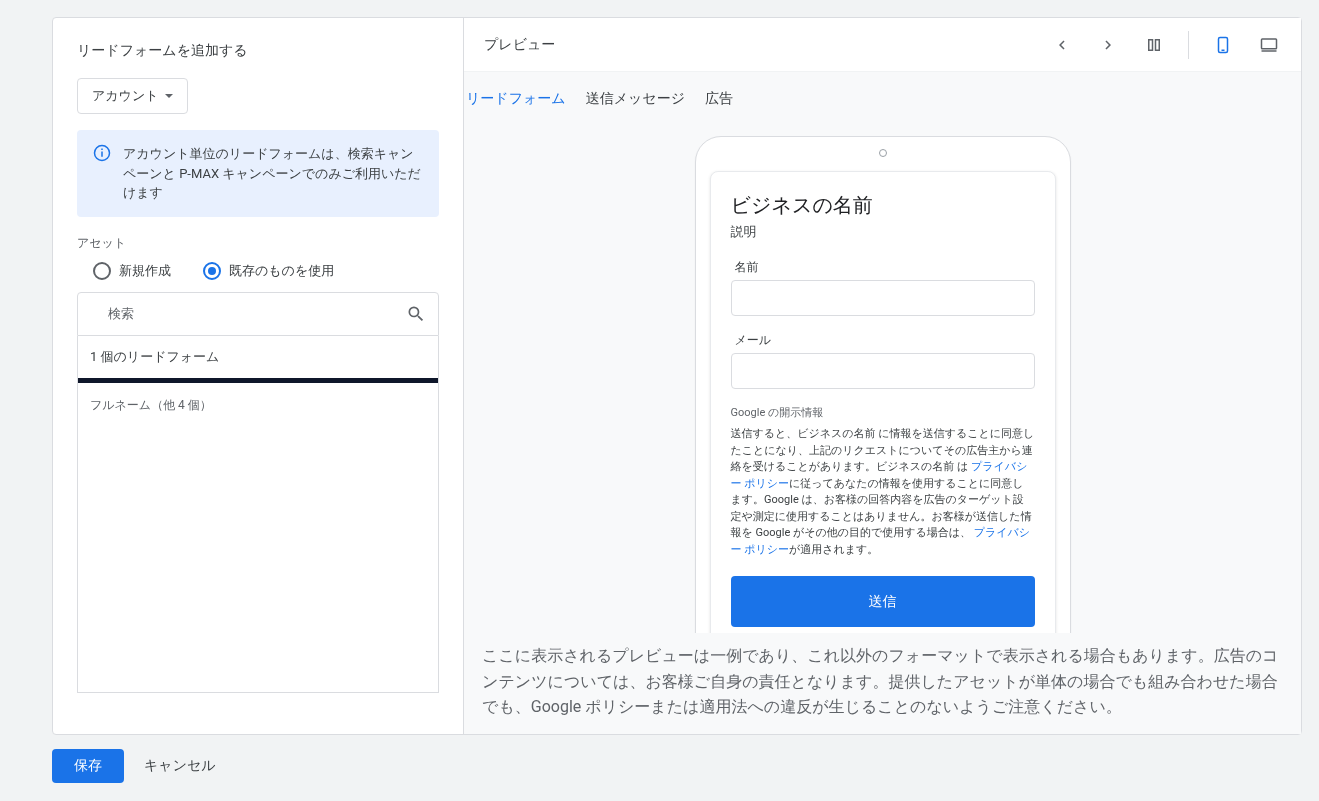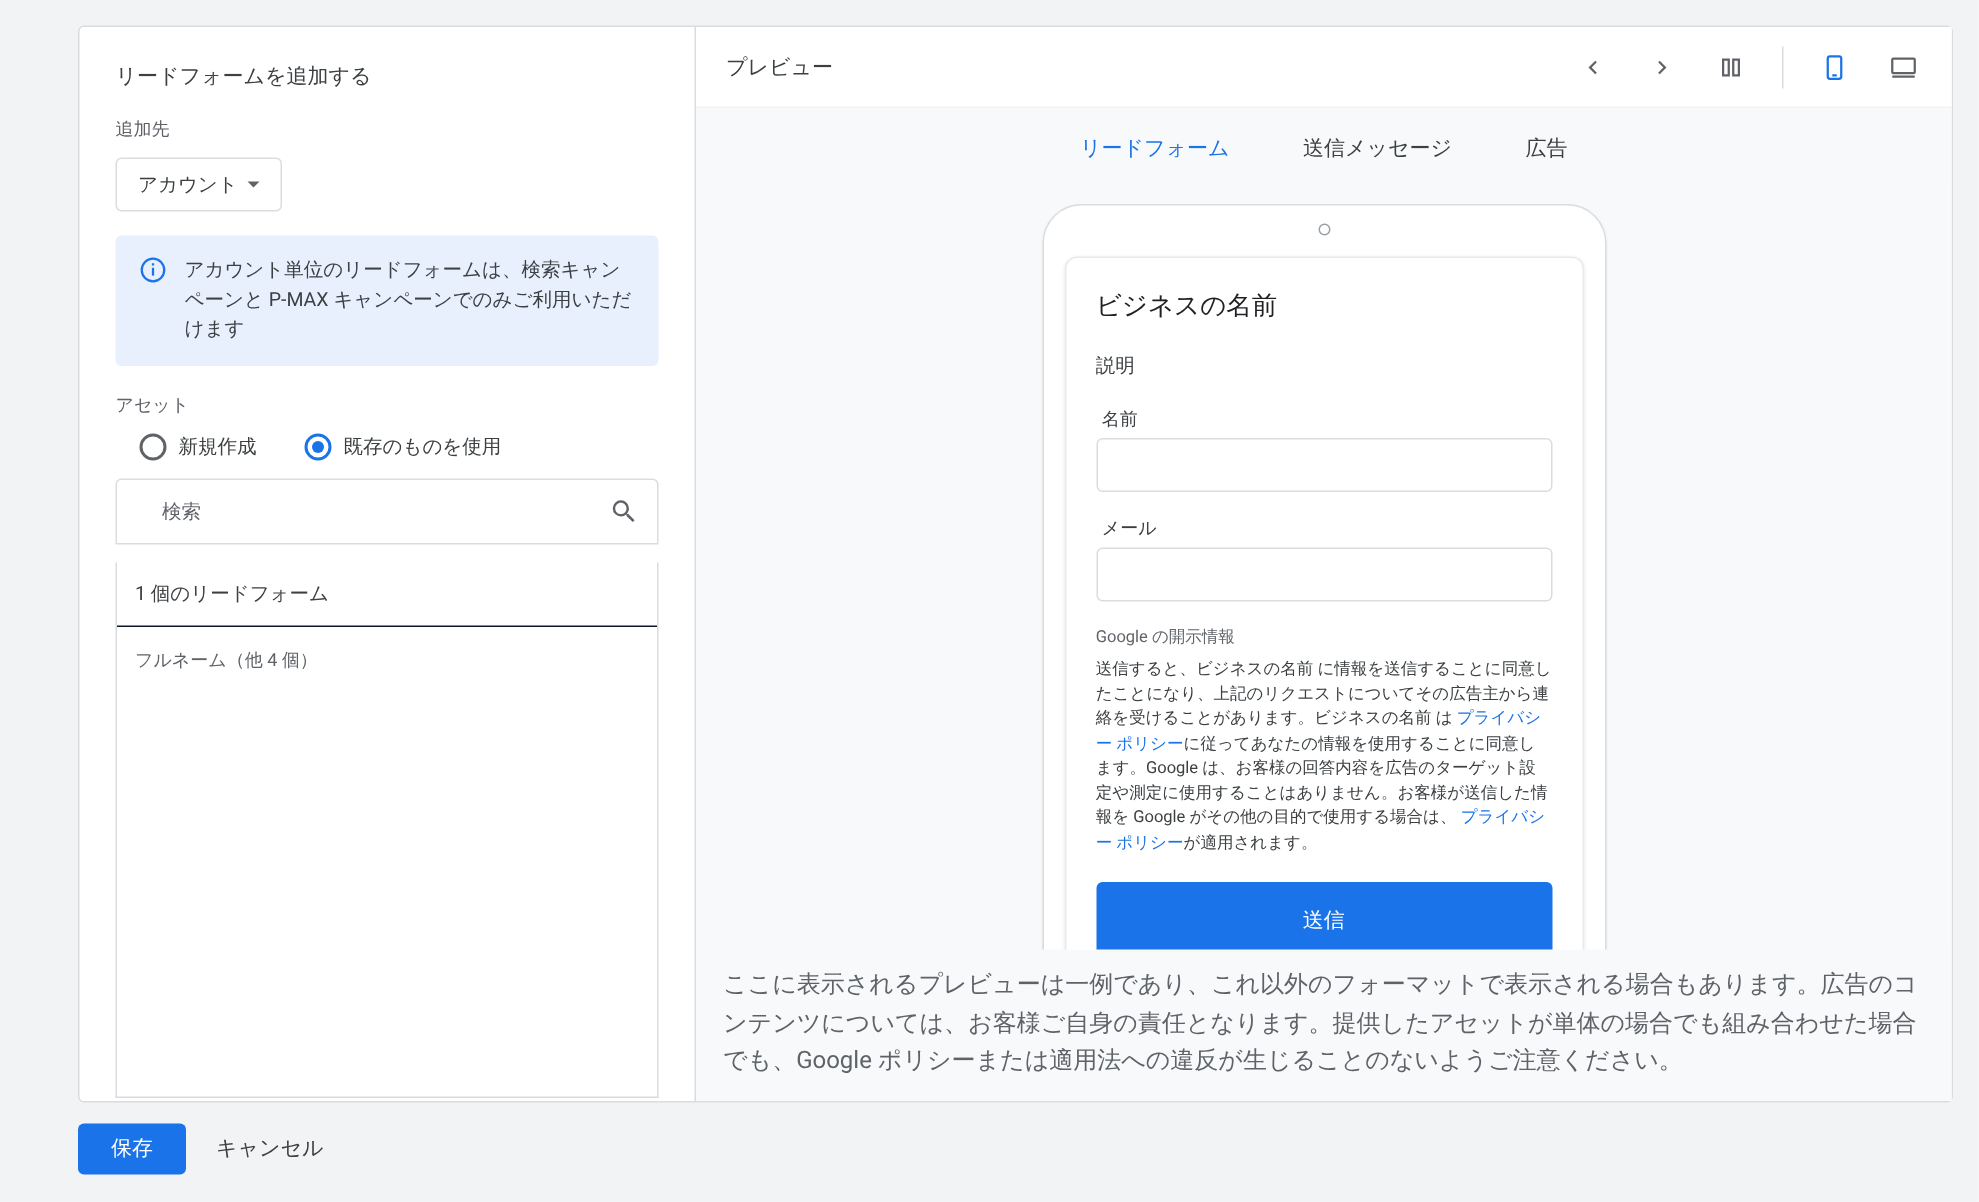--- a/index.html
+++ b/index.html
@@ -114,25 +114,24 @@
     color: #5f6368;
     background: transparent;
   }
   .search-input::placeholder { color: #5f6368; }
   .results-box {
     border: 1px solid #dadce0;
     border-top: none;
     height: 357px;
   }
   .results-header {
-    border-bottom: 1px solid #0f172a;
+    border-bottom: 5px solid #0f172a;
     padding: 12px 12px;
     font-size: 13px;
     color: #3c4043;
-    margin-top: 12px;
   }
   .result-item {
     padding: 10px 12px;
     cursor: pointer;
   }
   .result-title {
     font-size: 13px;
     color: #3c4043;
     text-decoration: underline dotted #80868b;
     text-underline-offset: 3px;
@@ -172,22 +171,21 @@
     cursor: pointer;
     color: #5f6368;
   }
   .icon-btn.active { color: #1a73e8; }
   .vdiv {
     width: 1px; height: 28px;
     background: #dadce0;
   }
   .tabs-row {
     display: flex;
-    justify-content: center;
-    gap: 45px;
+    gap: 16px;
     padding: 14px 0 10px;
     background: #f8f9fa;
   }
   .tab {
     font-size: 14px;
     color: #3c4043;
     cursor: pointer;
     padding: 4px 2px;
   }
   .tab.active { color: #1a73e8; }
@@ -216,23 +214,23 @@
     margin: 2px auto 14px;
   }
   .form-card {
     background: #fff;
     border: 1px solid #e8eaed;
     border-radius: 8px;
     box-shadow: 0 1px 3px rgba(60,64,67,0.15);
     padding: 20px 20px 24px;
   }
   .biz-name {
-    font-size: 17px;
+    font-size: 20px;
     color: #202124;
-    margin-bottom: 20px;
+    margin-bottom: 4px;
   }
   .biz-desc {
     font-size: 13px;
     color: #3c4043;
     margin-bottom: 18px;
   }
   .field-label {
     font-size: 12px;
     color: #3c4043;
     margin-left: 4px;
@@ -300,21 +298,20 @@
   .left-inner { padding-left: 16px; }
 </style>
 </head>
 <body>
 
 <div class="main-card">
 
   <div class="left-panel">
     <div class="left-inner">
       <div class="left-title">リードフォームを追加する</div>
-      <div class="label-small">追加先</div>
       <button class="select-btn">
         <span>アカウント</span>
         <span class="arrow"></span>
       </button>
       <div class="info-banner">
         <svg class="info-svg" width="18" height="18" viewBox="0 0 24 24">
             <circle cx="12" cy="12" r="10" fill="none" stroke="#1a73e8" stroke-width="2"></circle>
             <rect x="11" y="10" width="2" height="7" fill="#1a73e8"></rect>
             <rect x="11" y="6" width="2" height="2" fill="#1a73e8"></rect>
           </svg>

